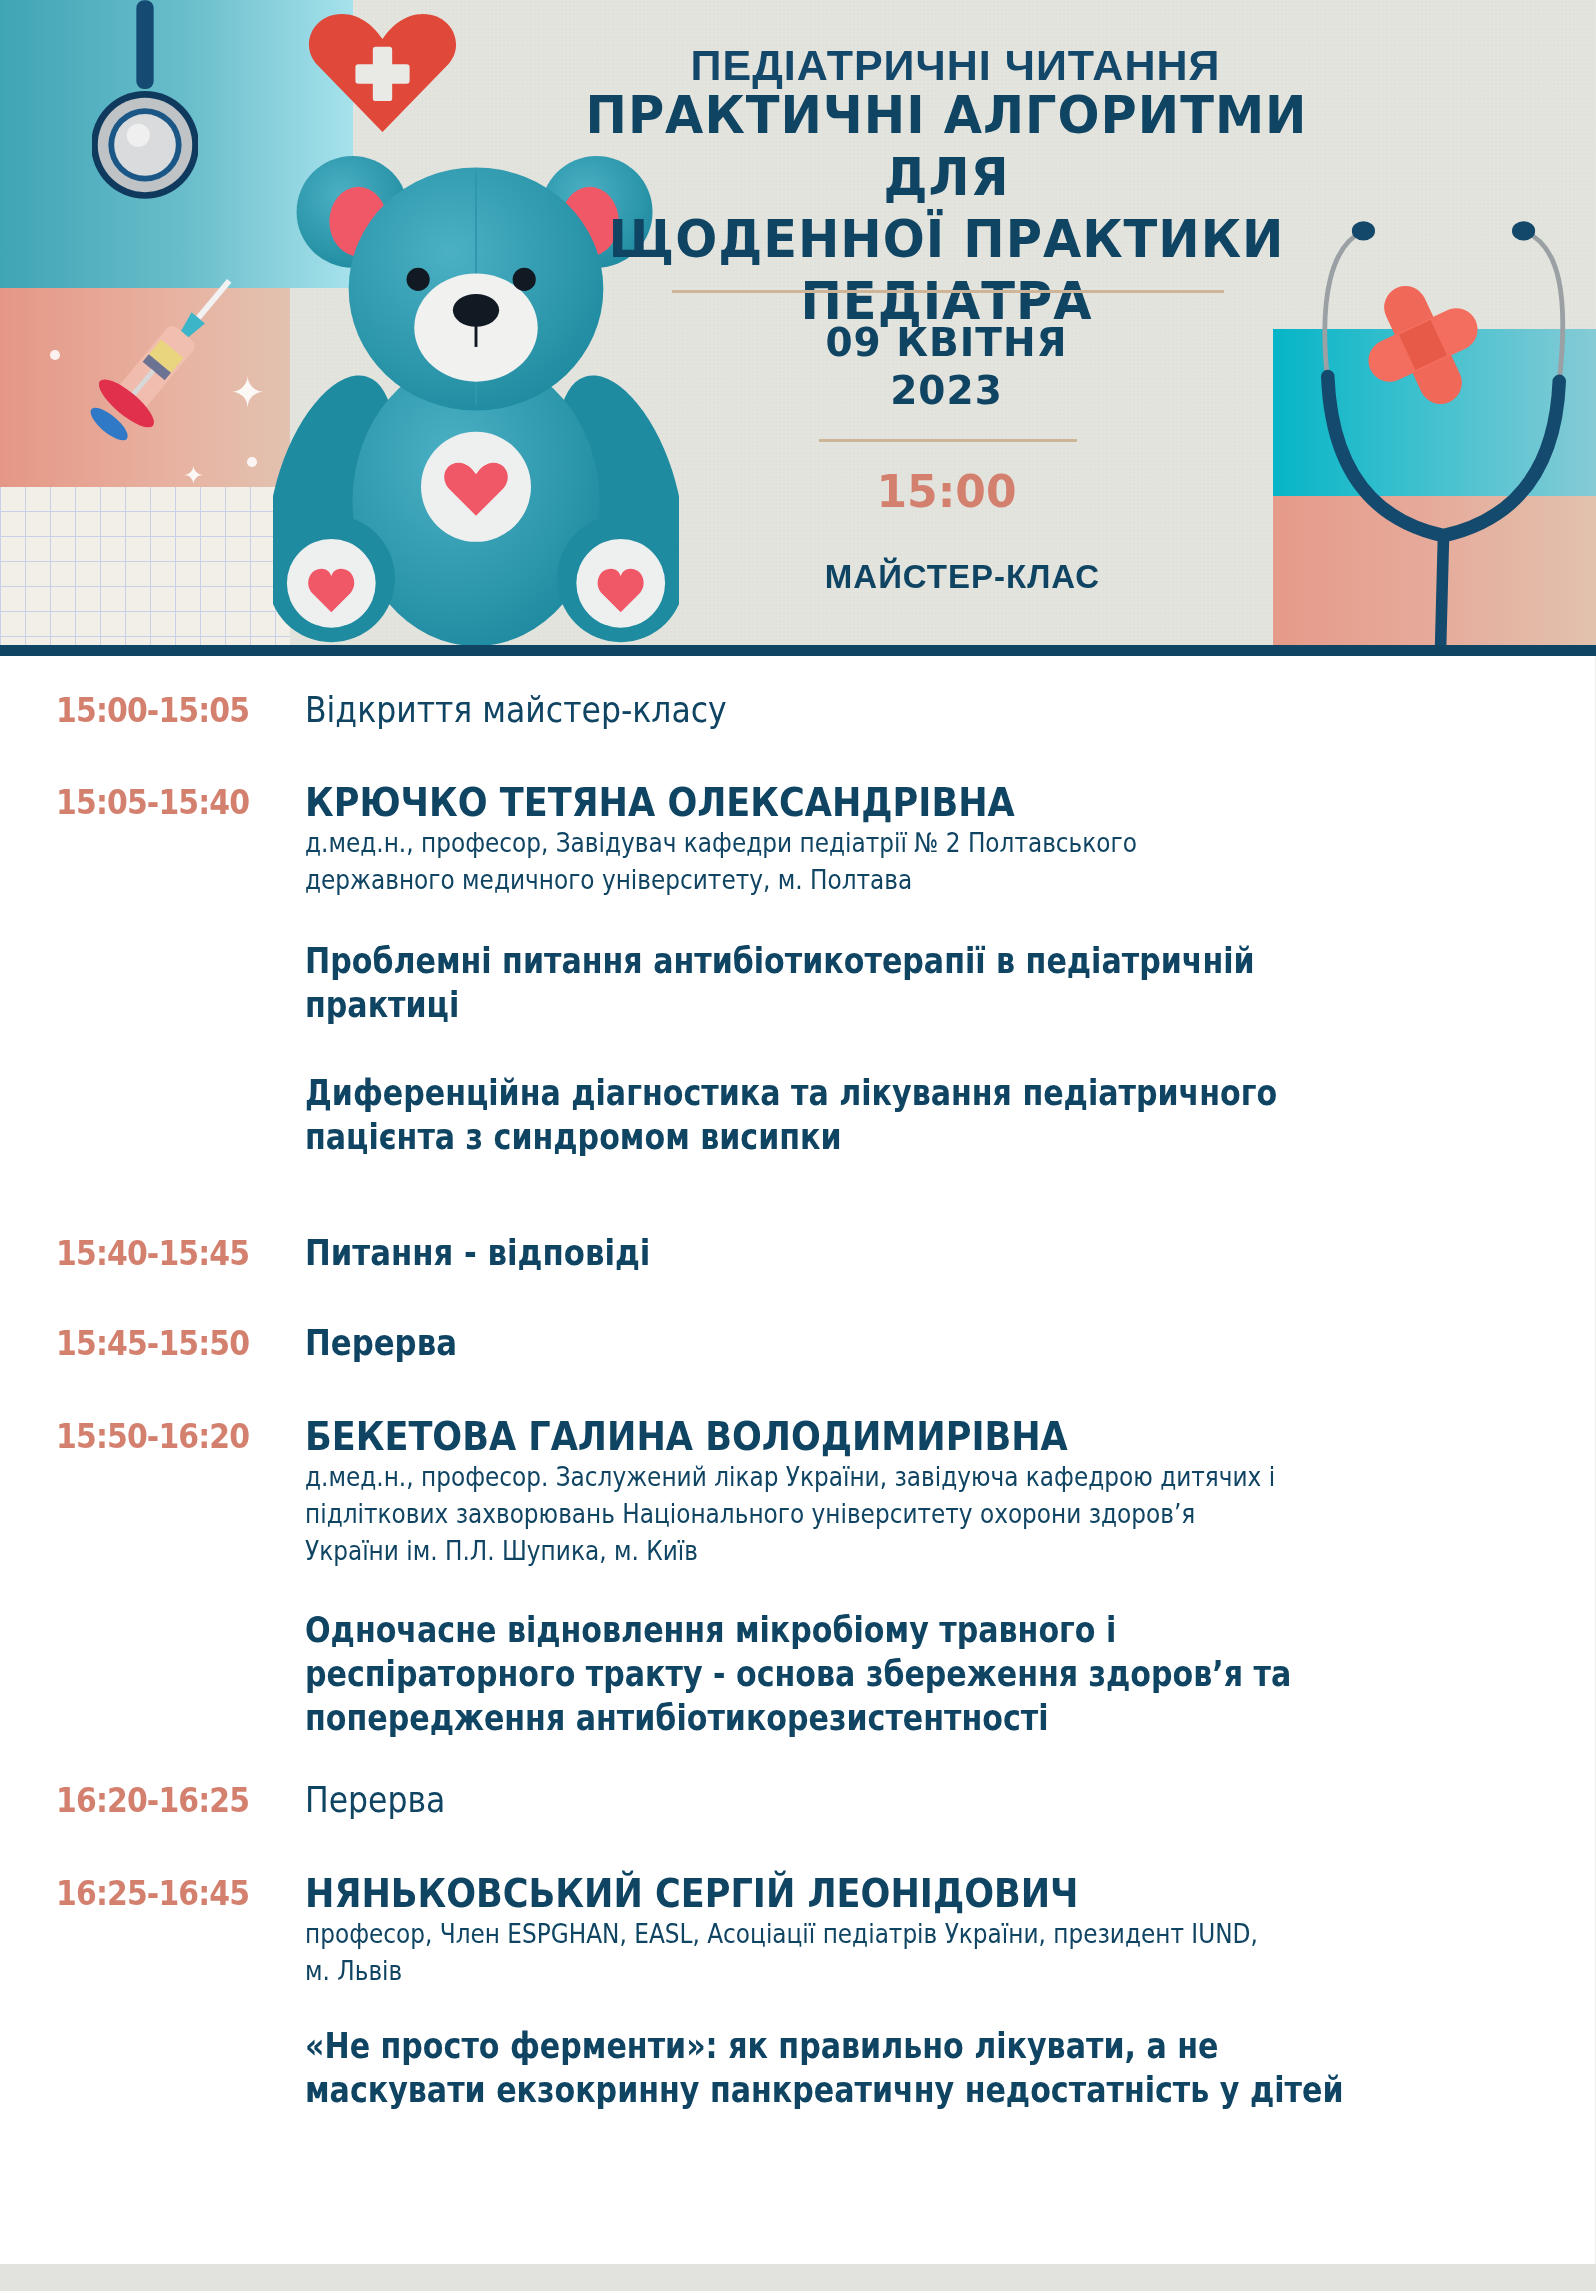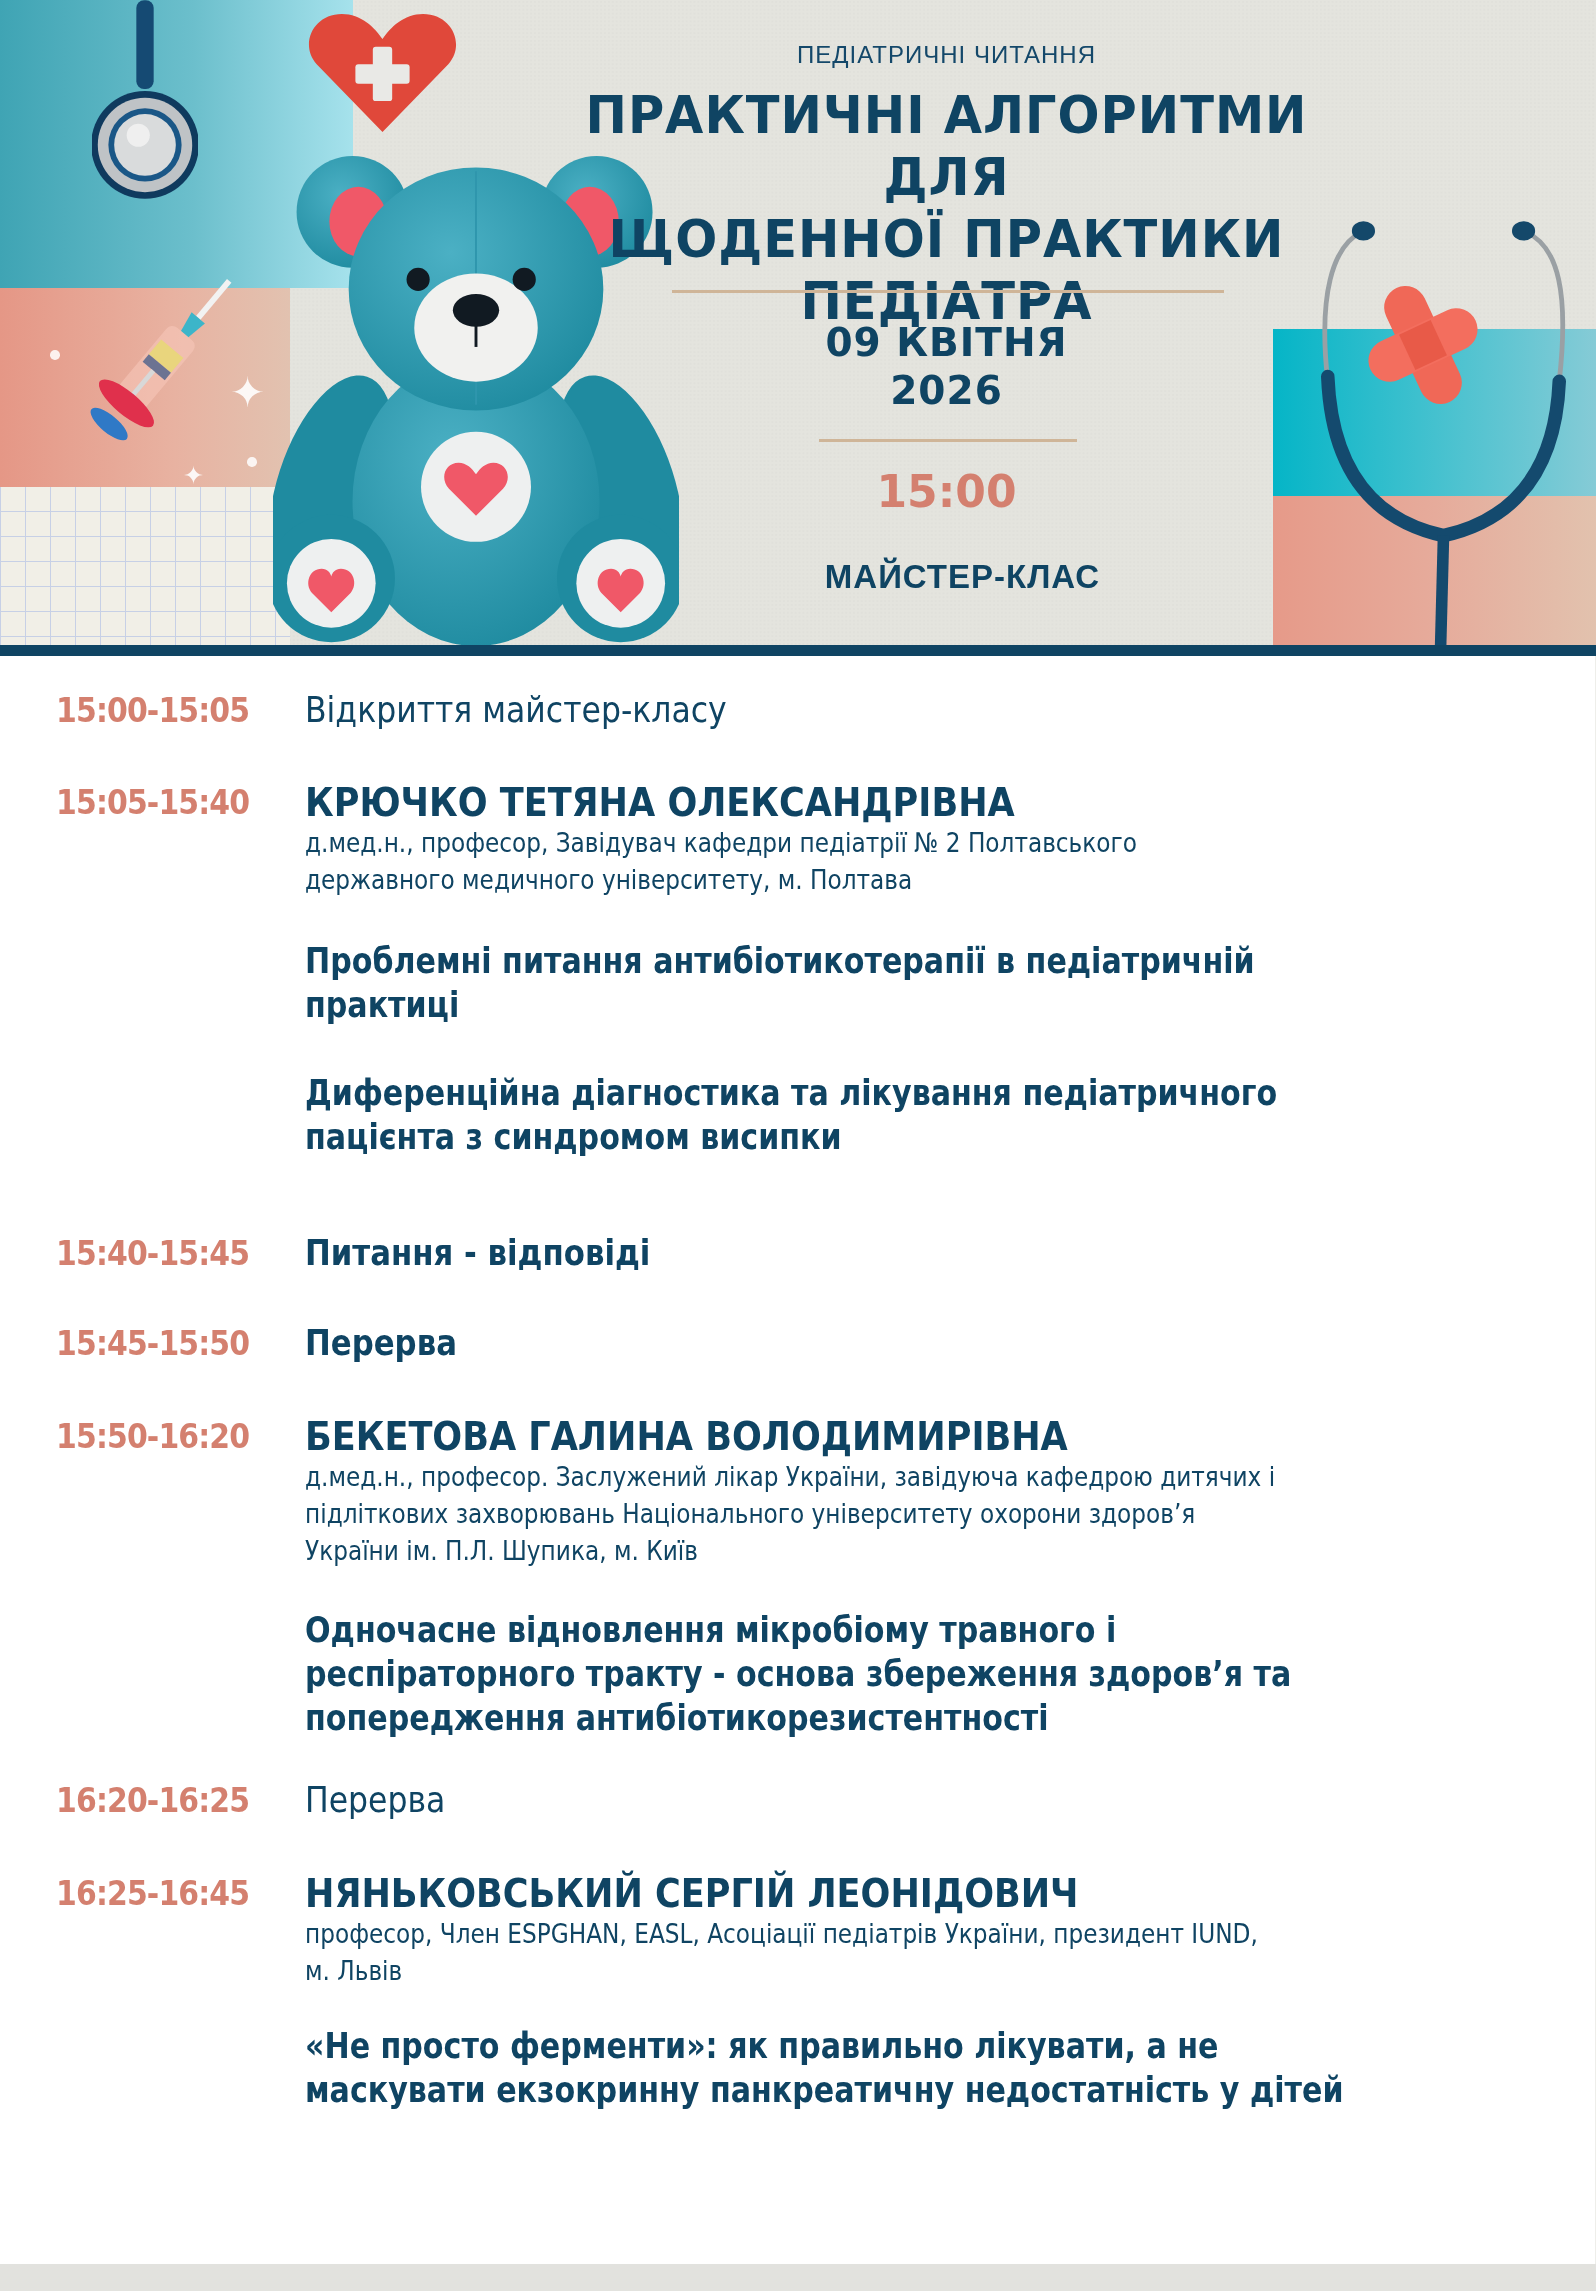--- a/index.html
+++ b/index.html
@@ -41,22 +41,22 @@
     .header-bar {
       position: absolute; left: 0; top: 645px; width: 1597px; height: 10.6px; background: #0f4463;
     }
 
     .deco { position: absolute; }
 
     .header-text {
       position: absolute; left: 541px; top: 0; width: 811px; text-align: center;
     }
     .series {
-      position: absolute; left: 0; top: 41px; width: 811px;
-      font-size: 24px; font-weight: 400; letter-spacing: 1px; color: #14486a;
+      position: absolute; left: 9px; top: 41px; width: 811px;
+      font-size: 43px; font-weight: 700; letter-spacing: 1px; color: #14486a;
       font-family: "Liberation Sans", sans-serif;
     }
     .main-title {
       position: absolute; left: 0; top: 85px; width: 811px;
       font-size: 51px; line-height: 62px; font-weight: 900; color: #0f4463;
       font-family: "DejaVu Sans", sans-serif; letter-spacing: 1px;
       transform: scaleX(0.97);
     }
     .divider1 { position: absolute; left: 131px; top: 290px; width: 552px; height: 2.9px; background: #cfb598; }
     .date-line {
@@ -216,21 +216,21 @@
   <div class="header-text">
     <div class="series">ПЕДІАТРИЧНІ ЧИТАННЯ</div>
     <div class="main-title">
       <div>ПРАКТИЧНІ АЛГОРИТМИ ДЛЯ</div>
       <div>ЩОДЕННОЇ ПРАКТИКИ</div>
       <div>ПЕДІАТРА</div>
     </div>
     <div class="divider1"></div>
     <div class="date-line">
       <div>09 КВІТНЯ</div>
-      <div>2026</div>
+      <div>2023</div>
     </div>
     <div class="divider2"></div>
     <div class="start-time">15:00</div>
     <div class="format">МАЙСТЕР-КЛАС</div>
   </div>
 </header>
 <div class="header-bar"></div>
 
 <main class="program">
 

